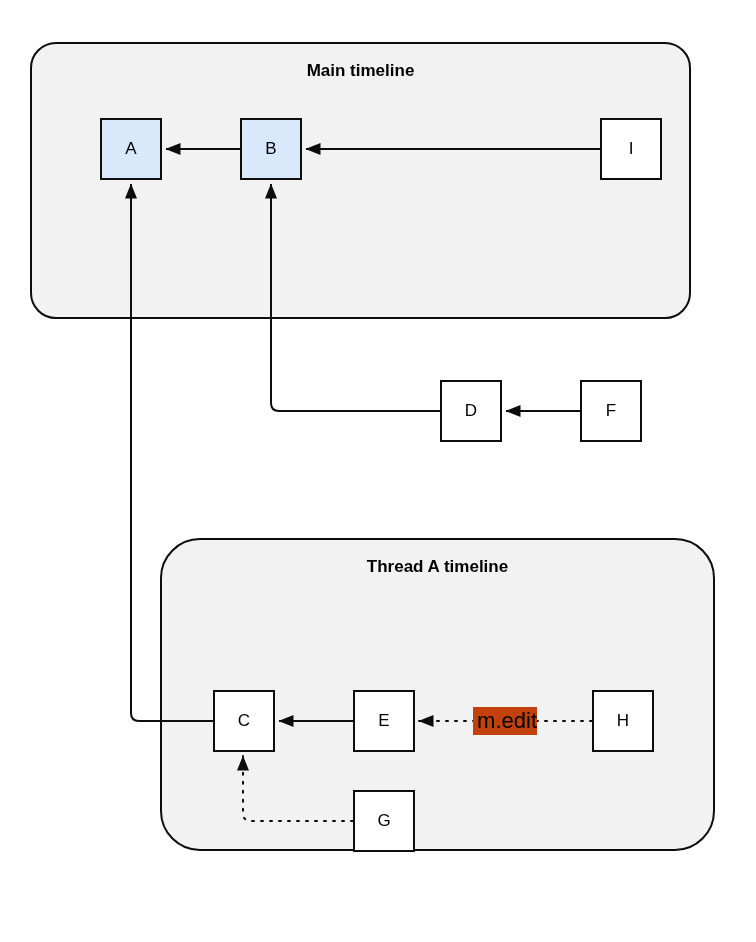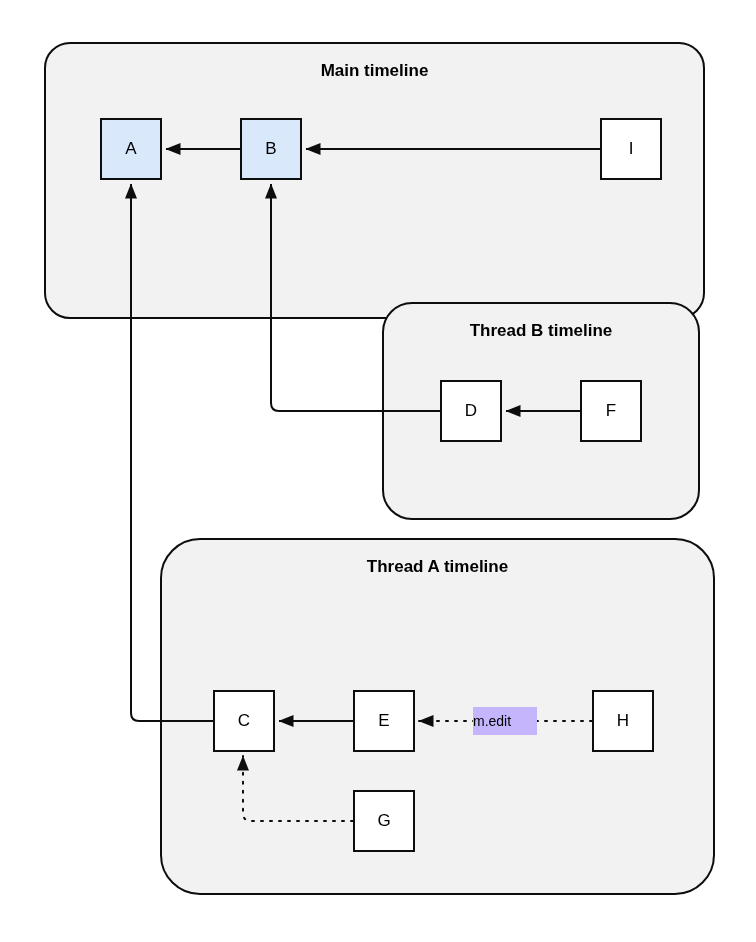--- a/index.html
+++ b/index.html
@@ -15,23 +15,23 @@
     font-family: "Liberation Sans", sans-serif;
     overflow: hidden;
   }
   .container-box {
     position: absolute;
     background: #f2f2f2;
     border: 2px solid #0d0d0d;
     box-sizing: border-box;
     z-index: 1;
   }
-  .container-box.main     { left: 44px;  top: 42px;  width: 661px; height: 277px; border-radius: 26px; }
+  .container-box.main     { left: 30px;  top: 42px;  width: 661px; height: 277px; border-radius: 26px; }
   .container-box.thread-b { left: 382px; top: 302px; width: 318px; height: 218px; border-radius: 30px; }
-  .container-box.thread-a { left: 160px; top: 538px; width: 555px; height: 357px; border-radius: 40px; }
+  .container-box.thread-a { left: 160px; top: 538px; width: 555px; height: 313px; border-radius: 40px; }
   .container-title {
     width: 100%;
     text-align: center;
     font-weight: bold;
     font-size: 17px;
     color: #000000;
     padding-top: 17px;
   }
   .edges-layer {
     position: absolute;
@@ -60,40 +60,37 @@
   .node-b { left: 240px; top: 118px; }
   .node-i { left: 600px; top: 118px; }
   .node-d { left: 440px; top: 380px; }
   .node-f { left: 580px; top: 380px; }
   .node-c { left: 213px; top: 690px; }
   .node-e { left: 353px; top: 690px; }
   .node-h { left: 592px; top: 690px; }
   .node-g { left: 353px; top: 790px; }
   .edge-label {
     position: absolute;
-    background: #c4b5fd;
+    background: #c2410c;
     color: #000000;
-    font-size: 14px;
-    text-align: left;
+    font-size: 22px;
+    text-align: right;
     z-index: 4;
     line-height: 28px;
   }
   .label-edit     { left: 473px; top: 707px; width: 64px;  height: 28px; }
   .label-reaction { left: 220px; top: 837px; width: 112px; height: 28px; }
 </style>
 </head>
 <body>
 
 <div class="canvas">
 
   <div class="container-box main">
     <div class="container-title">Main timeline</div>
-  </div>
-  <div class="container-box thread-b">
-    <div class="container-title">Thread B timeline</div>
   </div>
   <div class="container-box thread-a">
     <div class="container-title">Thread A timeline</div>
   </div>
 
   <svg class="edges-layer" viewBox="0 0 756 942" xmlns="http://www.w3.org/2000/svg">
     <defs>
       <marker id="arrow" markerUnits="userSpaceOnUse" markerWidth="15" markerHeight="12" refX="14.5" refY="6" orient="auto">
         <path d="M0,0 L15,6 L0,12 Z" fill="#0d0d0d"></path>
       </marker>

